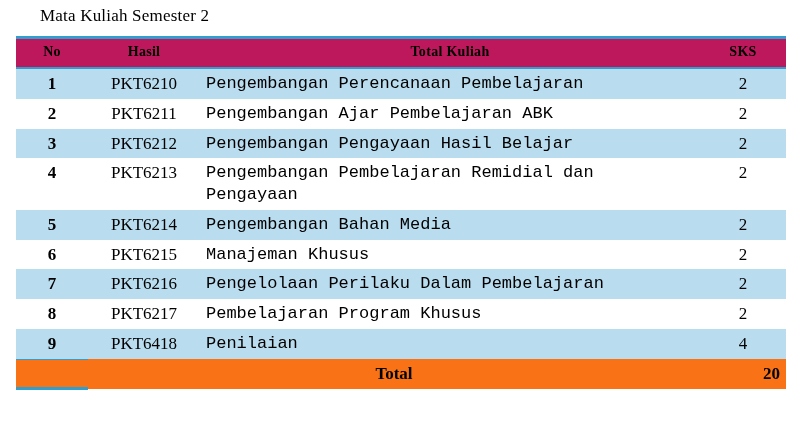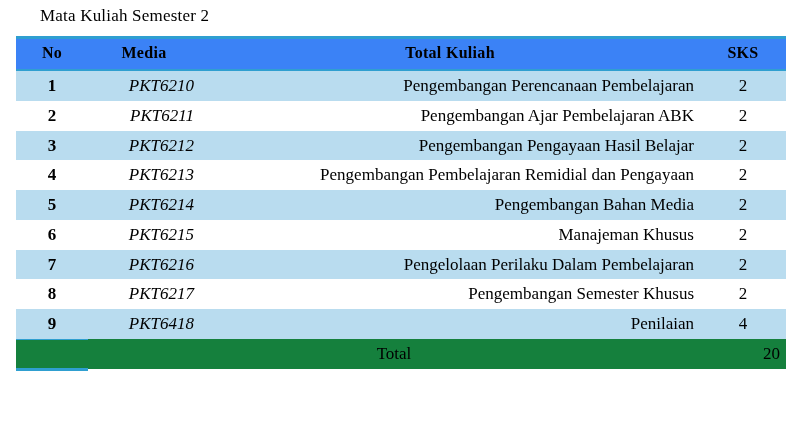--- a/index.html
+++ b/index.html
@@ -42,47 +42,47 @@
     table-layout: fixed;
     font-size: 16px;
   }
   table.kurikulum col.c-no    { width: 72px; }
   table.kurikulum col.c-kode  { width: 112px; }
   table.kurikulum col.c-mk    { width: 500px; }
   table.kurikulum col.c-sks   { width: 86px; }
 
   table.kurikulum thead th {
     font-weight: bold;
-    font-size: 16px;
+    font-size: 14px;
     font-family: "Liberation Serif", serif;
     padding: 5px 6px 7px 6px;
     border-top: 3px solid #2f9fd0;
     border-bottom: 2px solid #2f9fd0;
-    background: #3b82f6;
+    background: #be185d;
     text-align: center;
     letter-spacing: 0.3px;
   }
   table.kurikulum tbody td {
     padding: 4px 6px 4px 6px;
     vertical-align: top;
     font-size: 17px;
     line-height: 1.28;
     border: none;
   }
   tr.shaded td { background: #b9dcef; }
   tr.plain td  { background: #ffffff; }
 
   td.col-no   { text-align: center; font-weight: bold; }
-  td.col-kode { text-align: right; padding-left: 10px; font-style: italic; }
-  td.col-mk   { text-align: right; padding-left: 6px; }
+  td.col-kode { text-align: center; padding-left: 10px; }
+  td.col-mk   { text-align: left; padding-left: 6px; font-family: Liberation Mono, monospace; }
   td.col-sks  { text-align: center; }
 
   tr.total-row td {
-    background: #15803d;
-    font-weight: normal;
+    background: #f97316;
+    font-weight: bold;
     font-size: 19px;
     padding-top: 5px;
     padding-bottom: 6px;
     border-top: 1.5px solid #2f9fd0;
     border-bottom: 3px solid #2f9fd0;
   }
   tr.total-row td.total-label { text-align: center; }
   tr.total-row td.total-value { text-align: right; }
   tr.total-row td.blank { border-top: 1.5px solid #2f9fd0; border-bottom: 3px solid #2f9fd0; }
 </style>
@@ -97,21 +97,21 @@
     <table class="kurikulum">
       <colgroup>
         <col class="c-no">
         <col class="c-kode">
         <col class="c-mk">
         <col class="c-sks">
       </colgroup>
       <thead>
         <tr>
           <th>No</th>
-          <th>Media</th>
+          <th>Hasil</th>
           <th>Total Kuliah</th>
           <th>SKS</th>
         </tr>
       </thead>
       <tbody>
 
         <tr class="shaded">
           <td class="col-no">1</td>
           <td class="col-kode">PKT6210</td>
           <td class="col-mk">Pengembangan Perencanaan Pembelajaran</td>
@@ -156,21 +156,21 @@
         <tr class="shaded">
           <td class="col-no">7</td>
           <td class="col-kode">PKT6216</td>
           <td class="col-mk">Pengelolaan Perilaku Dalam Pembelajaran</td>
           <td class="col-sks">2</td>
         </tr>
 
         <tr class="plain">
           <td class="col-no">8</td>
           <td class="col-kode">PKT6217</td>
-          <td class="col-mk">Pengembangan Semester Khusus</td>
+          <td class="col-mk">Pembelajaran Program Khusus</td>
           <td class="col-sks">2</td>
         </tr>
 
         <tr class="shaded">
           <td class="col-no">9</td>
           <td class="col-kode">PKT6418</td>
           <td class="col-mk">Penilaian</td>
           <td class="col-sks">4</td>
         </tr>
 

